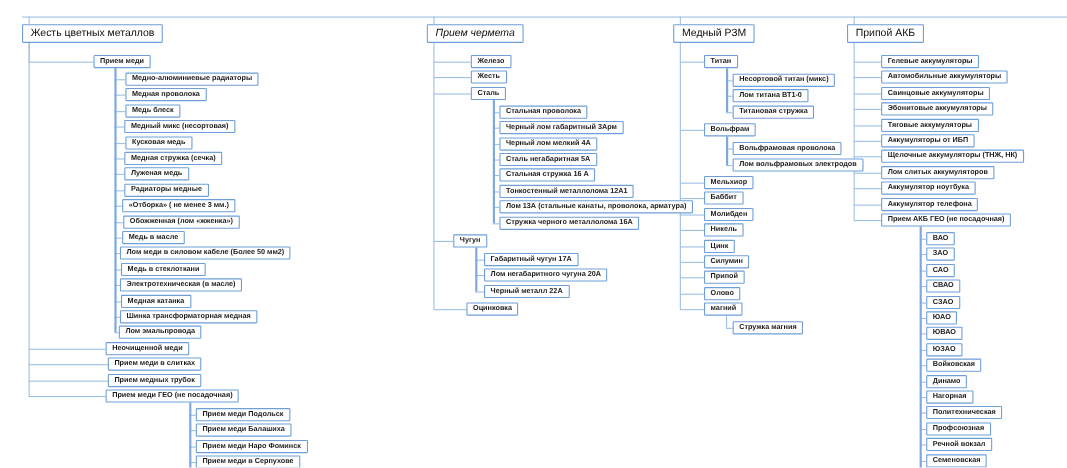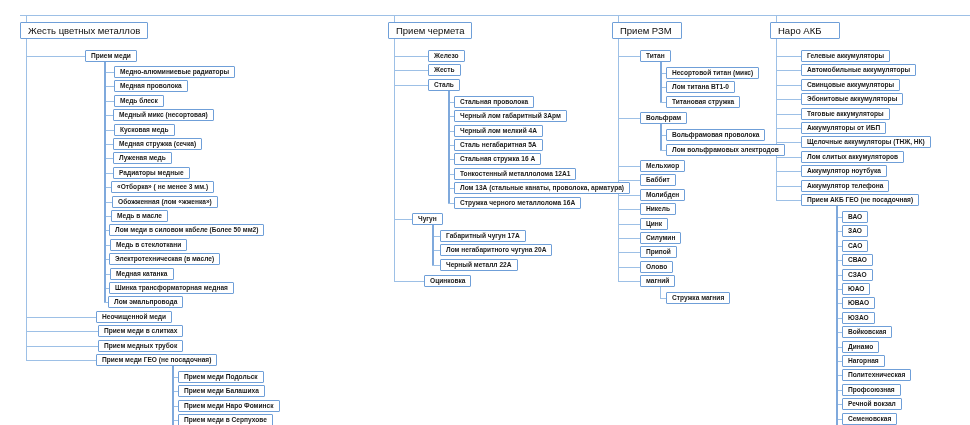--- a/index.html
+++ b/index.html
@@ -164,28 +164,28 @@
       <div class="hline" style="left: 836px; top: 375.4px; width: 6px; background: rgb(157, 192, 230);"></div>
       <div class="hline" style="left: 836px; top: 389.8px; width: 6px; background: rgb(157, 192, 230);"></div>
       <div class="hline" style="left: 836px; top: 404.2px; width: 6px; background: rgb(157, 192, 230);"></div>
       <div class="hline" style="left: 836px; top: 418.6px; width: 6px; background: rgb(157, 192, 230);"></div>
       <div class="vline thick" style="left: 836px; top: 206px; height: 227px;"></div>
     </div>
   <div id="nodes">
       <div class="node lv0" style="left: 20px; top: 22px; min-width: 127px;">
         <span class="lbl">Жесть цветных металлов</span>
       </div>
-      <div class="node lv0" style="left: 388px; top: 22px; min-width: 79px;">
+      <div class="node lv0" style="left: 388px; top: 22px; min-width: 79px; font-style: italic;">
         <span class="lbl">Прием чермета</span>
       </div>
       <div class="node lv0" style="left: 612px; top: 22px; min-width: 70px;">
-        <span class="lbl">Прием РЗМ</span>
+        <span class="lbl">Медный РЗМ</span>
       </div>
       <div class="node lv0" style="left: 770px; top: 22px; min-width: 70px;">
-        <span class="lbl">Наро АКБ</span>
+        <span class="lbl">Припой АКБ</span>
       </div>
       <div class="node lv1" style="left: 85px; top: 50px;">
         <span class="lbl">Прием меди</span>
       </div>
       <div class="node lv2" style="left: 114px; top: 66px;">
         <span class="lbl">Медно-алюминиевые радиаторы</span>
       </div>
       <div class="node lv2" style="left: 114px; top: 80.4px;">
         <span class="lbl">Медная проволока</span>
       </div>

